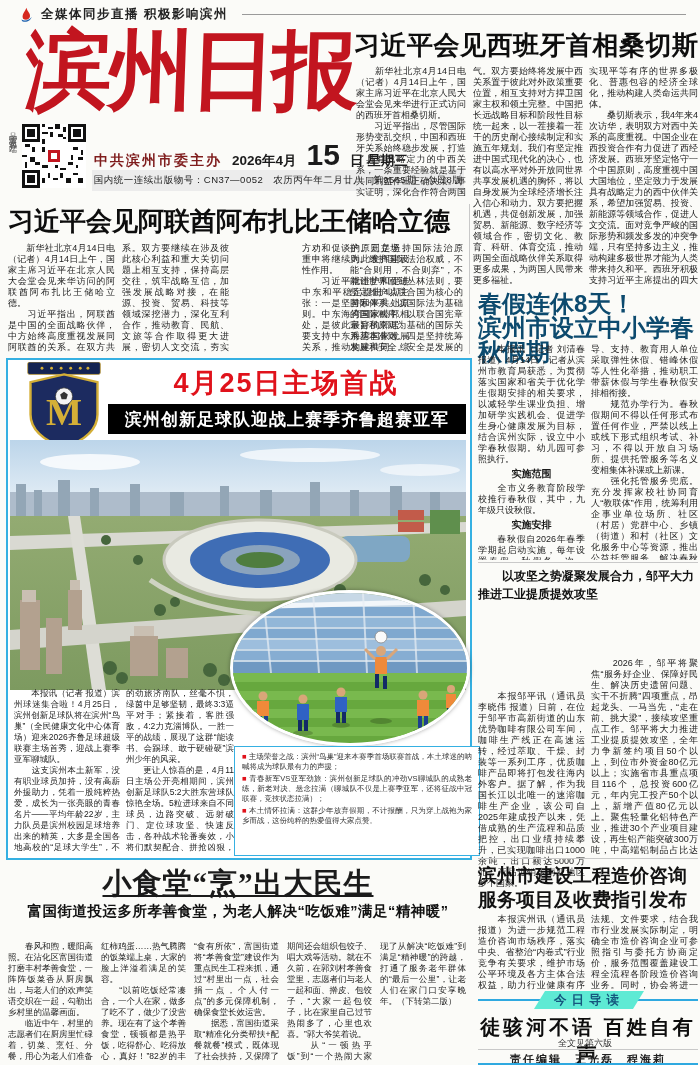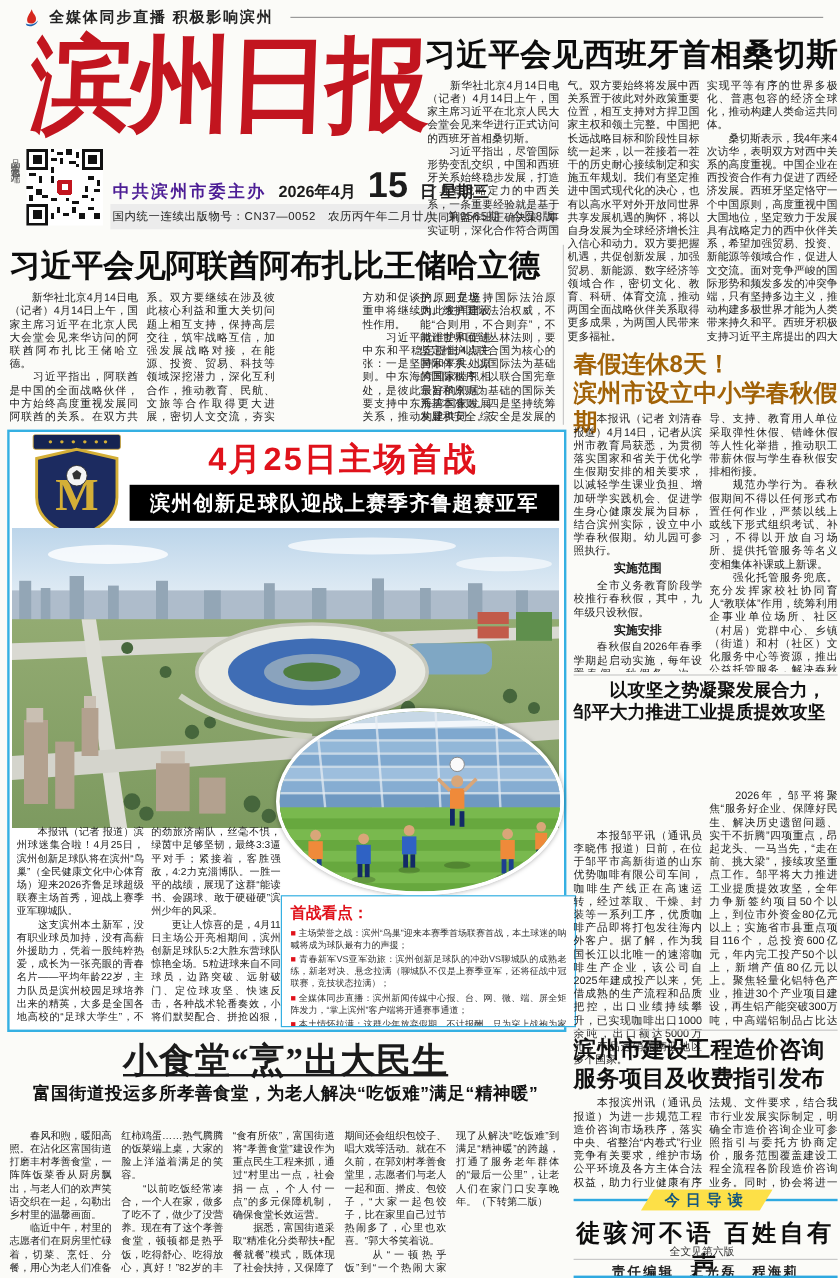--- a/index.html
+++ b/index.html
@@ -12,48 +12,48 @@
   .center{text-align:center;}
   .rule{background:#c9c9c9;}
   .cyan{background:#2fa9e0;}
   
   .tagline{display:flex;align-items:center;gap:6px;font-size:12.5px;font-weight:bold;letter-spacing:1.5px;color:#222;}
   .tagline .ln{flex:1;height:1px;background:#9a9a9a;margin-left:8px;}
   .nameplate{font-family:"Liberation Serif","DejaVu Serif",serif;font-weight:bold;color:#c2151f;
              font-size:86px;line-height:1.05;letter-spacing:-4px;transform:skewX(-2deg);}
   .vlabel{writing-mode:vertical-rl;font-size:8px;color:#555;letter-spacing:2px;}
   .pubrow{display:flex;align-items:baseline;gap:10px;white-space:nowrap;}
-  .pub-red{color:#4c1d95;font-weight:bold;font-size:14px;letter-spacing:2px;}
+  .pub-red{color:#7f1d1d;font-weight:bold;font-size:14px;letter-spacing:2px;}
   .date-sm{font-weight:bold;font-size:13.5px;}
   .date-big{font-weight:bold;font-size:30px;line-height:1;}
   .issuebar{background:#ececec;font-size:9.5px;color:#222;display:flex;align-items:center;justify-content:center;letter-spacing:.5px;}
   
   .h-xl{font-size:26px;letter-spacing:.5px;color:#0d0d0d;white-space:nowrap;}
-  .h-spring{font-size:20px;font-weight:bold;line-height:24px;color:#a16207;}
-  .kicker{font-size:15px;font-weight:bold;line-height:18px;text-indent:2em;color:#111;}
+  .h-spring{font-size:24px;font-weight:bold;line-height:24px;color:#0c4a6e;}
+  .kicker{font-size:12px;font-weight:bold;line-height:18px;text-indent:2em;color:#111;}
   .h-zp{font-family:"Liberation Serif","DejaVu Serif",serif;font-size:21px;line-height:26px;color:#111;letter-spacing:1px;}
   .h-price{font-size:19px;font-weight:bold;line-height:24px;color:#111;}
   .subhead{font-weight:bold;font-size:10px;text-align:center;margin:2px 0;}
   
   .fbox{border:2px solid #35b0e2;background:#fff;}
   .ftitle{color:#e0121b;font-weight:bold;font-size:27px;letter-spacing:2px;text-align:center;
           font-family:"Liberation Sans","DejaVu Sans",sans-serif;}
   .fbar{background:#000000;color:#fff;font-weight:bold;font-size:17px;letter-spacing:1px;
         display:flex;align-items:center;justify-content:center;}
   .oval{border-radius:50%;overflow:hidden;border:3px solid #fff;box-shadow:0 0 4px rgba(0,0,0,.35);}
   .hlbox{border:1.5px solid #35b0e2;background:#fff;padding:5px 7px;overflow:hidden;}
   .hltitle{color:#e0121b;font-weight:bold;font-size:13px;margin-bottom:3px;}
   .hlitem{font-size:7.5px;line-height:10px;color:#333;text-align:justify;margin-bottom:2px;}
   .hlitem::before{content:"■ ";color:#e0121b;}
   
   .h-canteen{font-size:29px;letter-spacing:1px;}
   .subtitle{font-size:14.5px;font-weight:600;letter-spacing:.5px;color:#111;}
   .byline{font-size:9.5px;color:#333;letter-spacing:1px;}
   
-  .ribbon{background:#fde047;color:#15577e;font-weight:bold;font-size:12.5px;letter-spacing:5px;
+  .ribbon{background:#5eead4;color:#15577e;font-weight:bold;font-size:12.5px;letter-spacing:5px;
           display:flex;align-items:center;justify-content:center;
           clip-path:polygon(10% 0,100% 0,90% 100%,0 100%);}
   .h-guide{font-size:20px;font-weight:bold;letter-spacing:3px;color:#0d0d0d;}
   .note{font-size:9px;color:#333;text-align:center;}
   .editors{font-size:11px;font-weight:bold;letter-spacing:2px;text-align:center;color:#222;}
 </style>
 </head>
 <body>
 
 <div class="page">
@@ -315,24 +315,22 @@
           <ellipse cx="218" cy="128" rx="9" ry="3" fill="rgba(0,0,0,0.18)"></ellipse>
           <circle cx="218" cy="96" r="4" fill="#d9a679"></circle>
             <rect x="213" y="101" width="10" height="14" fill="#ef8a3a"></rect>
             <rect x="214" y="115" width="3.5" height="11" fill="#122a66"></rect>
             <rect x="219" y="115" width="3.5" height="11" fill="#122a66"></rect>
         </g>
       </svg>
     </div>
 
     <div class="abs hlbox" style="left:226px;top:386px;width:230px;height:98px;">
-      <div class="hltitle">首战看点：</div>
       <div class="hlitem">主场荣誉之战：滨州“鸟巢”迎来本赛季首场联赛首战，本土球迷的呐喊将成为球队最有力的声援；</div>
       <div class="hlitem">青春新军VS亚军劲旅：滨州创新足球队的冲劲VS聊城队的成熟老练，新老对决、悬念拉满（聊城队不仅是上赛季亚军，还将征战中冠联赛，竞技状态拉满）；</div>
-      <div class="hlitem">全媒体同步直播：滨州新闻传媒中心报、台、网、微、端、屏全矩阵发力，“掌上滨州”客户端将开通赛事通道；</div>
       <div class="hlitem">本土情怀拉满：这群少年放弃假期，不计报酬，只为穿上战袍为家乡而战，这份纯粹的热爱值得大家点赞。</div>
     </div>
   </div>
 
   <div class="abs h-spring" style="left:478px;top:292px;width:220px;">
     <div>春假连休8天！</div>
     <div>滨州市设立中小学春秋假期</div>
   </div>
   <div class="abs" style="left:478px;top:344px;width:107px;height:216px;overflow:hidden;">
     <div class="bt">　　本报讯（记者 刘清春 报道）4月14日，记者从滨州市教育局获悉，为贯彻落实国家和省关于优化学生假期安排的相关要求，以减轻学生课业负担、增加研学实践机会、促进学生身心健康发展为目标，结合滨州实际，设立中小学春秋假期。幼儿园可参照执行。</div>

